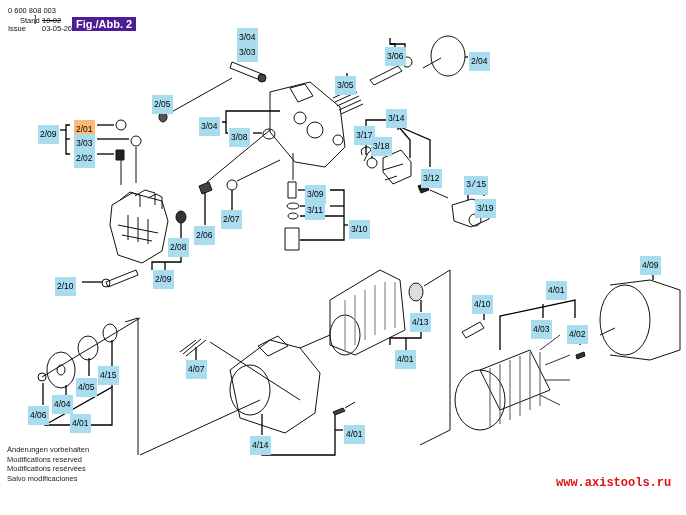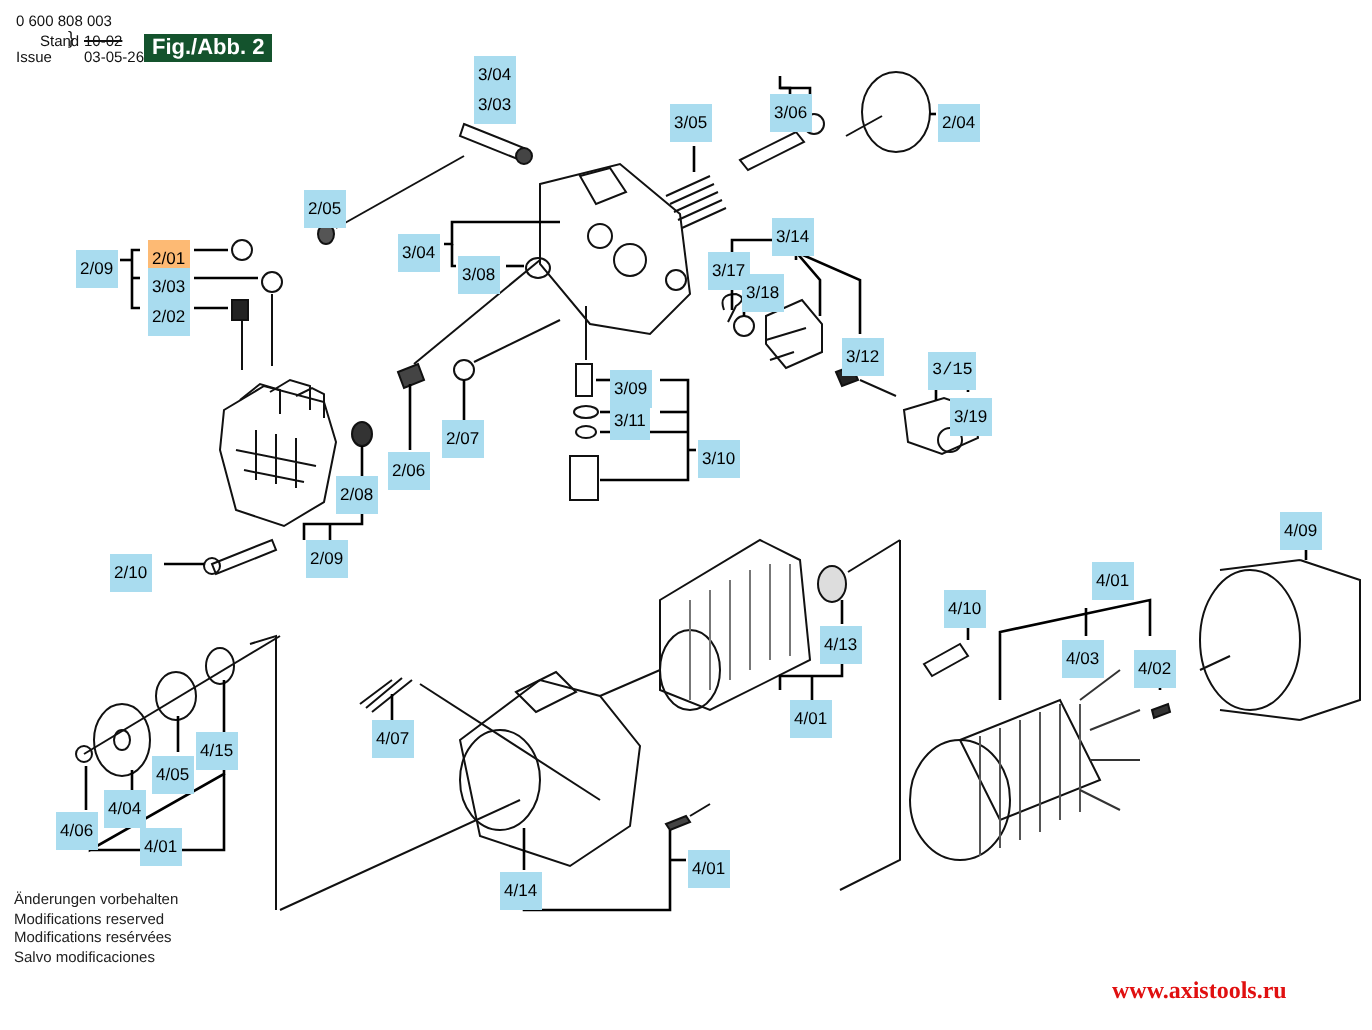--- a/index.html
+++ b/index.html
@@ -1,23 +1,23 @@
 <!DOCTYPE html>
 <html><head>
 <meta charset="utf-8">
 <style>
   html, body { margin:0; padding:0; background:#fff; }
   body { width:686px; height:515px; position:relative; overflow:hidden; font-family:"Liberation Sans", sans-serif; }
   #stage { position:absolute; left:0; top:0; width:554px; height:515px; }
   .hdr { position:absolute; font-size:7.5px; color:#111; line-height:9px; }
-  .fig { position:absolute; left:72px; top:17px; background:#14532d; color:#fff; font-weight:bold; font-size:11px; padding:1px 4px; }
+  .fig { position:absolute; left:72px; top:17px; background:#4c1d95; color:#fff; font-weight:bold; font-size:11px; padding:1px 4px; }
   .lbl { position:absolute; background:#a9dcef; color:#000; font-size:8.5px; padding:4px 2px; line-height:11px; white-space:nowrap; }
   .lbl.hl { background:#fdba74; color:#000; }
   .notes { position:absolute; left:7px; top:445px; font-size:7.5px; line-height:9.5px; color:#222; }
-  .url { position:absolute; left:556px; top:488px; font-size:12px; font-weight:bold; color:#e01010; font-family:Liberation Serif, serif; }
+  .url { position:absolute; left:556px; top:476px; font-size:12px; font-weight:bold; color:#e01010; font-family:Liberation Mono, monospace; }
   svg { position:absolute; left:0; top:0; }
 </style>
 </head>
 <body>
 
 <div id="stage">
 
   <svg width="686" height="515" viewBox="0 0 686 515">
     <g fill="none" stroke="#111" stroke-width="1">
 
@@ -234,21 +234,21 @@
   <div class="lbl" style="left:194px;top:226px;">2/06</div>
   <div class="lbl" style="left:221px;top:210px;">2/07</div>
   <div class="lbl" style="left:168px;top:238px;">2/08</div>
   <div class="lbl" style="left:153px;top:270px;">2/09</div>
   <div class="lbl" style="left:55px;top:277px;">2/10</div>
   <div class="lbl" style="left:469px;top:52px;">2/04</div>
   <div class="lbl" style="left:237px;top:28px;">3/04</div>
   <div class="lbl" style="left:237px;top:43px;">3/03</div>
   <div class="lbl" style="left:199px;top:117px;">3/04</div>
   <div class="lbl" style="left:229px;top:128px;">3/08</div>
-  <div class="lbl" style="left:335px;top:52px;text-align:right;">3/05</div>
+  <div class="lbl" style="left:335px;top:76px;text-align:right;">3/05</div>
   <div class="lbl" style="left:385px;top:27px;margin-top:20px;">3/06</div>
   <div class="lbl" style="left:386px;top:109px;">3/14</div>
   <div class="lbl" style="left:354px;top:126px;">3/17</div>
   <div class="lbl" style="left:371px;top:137px;">3/18</div>
   <div class="lbl" style="left:421px;top:169px;">3/12</div>
   <div class="lbl" style="left:464px;top:176px;font-family:Liberation Mono, monospace;">3/15</div>
   <div class="lbl" style="left:475px;top:199px;">3/19</div>
   <div class="lbl" style="left:305px;top:185px;">3/09</div>
   <div class="lbl" style="left:305px;top:201px;">3/11</div>
   <div class="lbl" style="left:349px;top:220px;">3/10</div>

